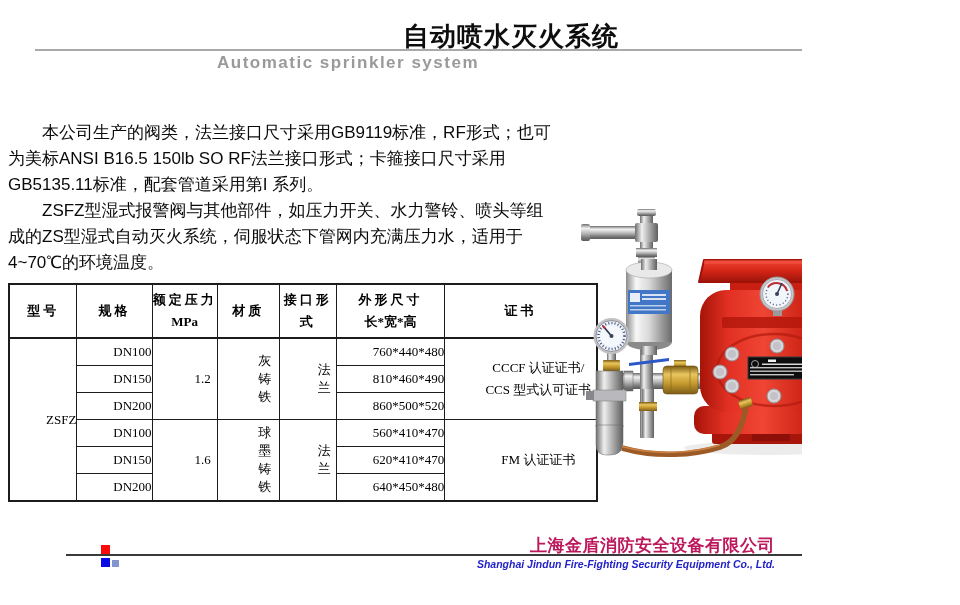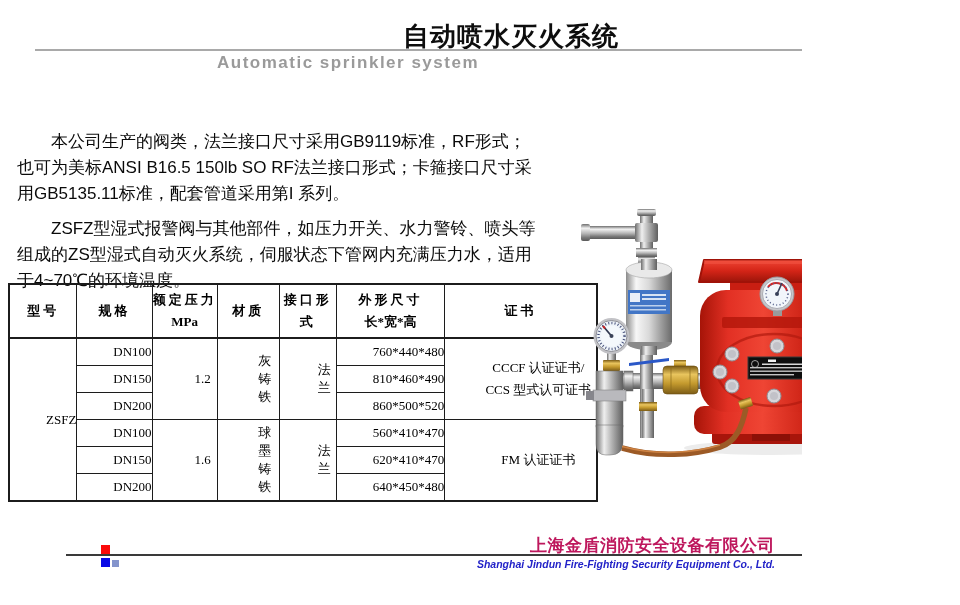--- a/index.html
+++ b/index.html
@@ -9,21 +9,21 @@
   
   .title-cn{position:absolute;top:19px;right:183px;font-size:26px;font-weight:bold;
             color:#0d0d0d;letter-spacing:1px;white-space:nowrap;}
   .header-rule{position:absolute;top:49px;left:35px;right:0;height:2px;background:#a9a9a9;}
   .subtitle-en{position:absolute;top:53px;right:323px;font-family:Liberation Sans, sans-serif;
                font-size:17px;font-weight:bold;color:#9a9a9a;letter-spacing:1.5px;white-space:nowrap;}
   .logo{position:absolute;top:5px;left:829px;width:84px;height:94px;z-index:3;}
 
   
   .intro{position:absolute;left:8px;top:120px;width:543px;font-size:17px;line-height:26px;color:#0a0a0a;}
-  .intro p{margin:9px;text-indent:2em;}
+  .intro p{margin:0;text-indent:2em;}
 
   
   .spec-table{position:absolute;left:8px;top:283px;border-collapse:collapse;table-layout:fixed;
               font-family:"Liberation Serif",serif;font-size:13px;color:#000;text-align:center;
               border:2px solid #1c1c1c;}
   .spec-table th,.spec-table td{border:1px solid #1c1c1c;padding:0;vertical-align:middle;}
   .spec-table th{height:52px;font-weight:bold;border-bottom:2px solid #1c1c1c;}
   .spec-table td{height:26px;padding-left:36px;}
   .spec-table .ln{display:block;line-height:22px;}
   .cjk{letter-spacing:3px;}

